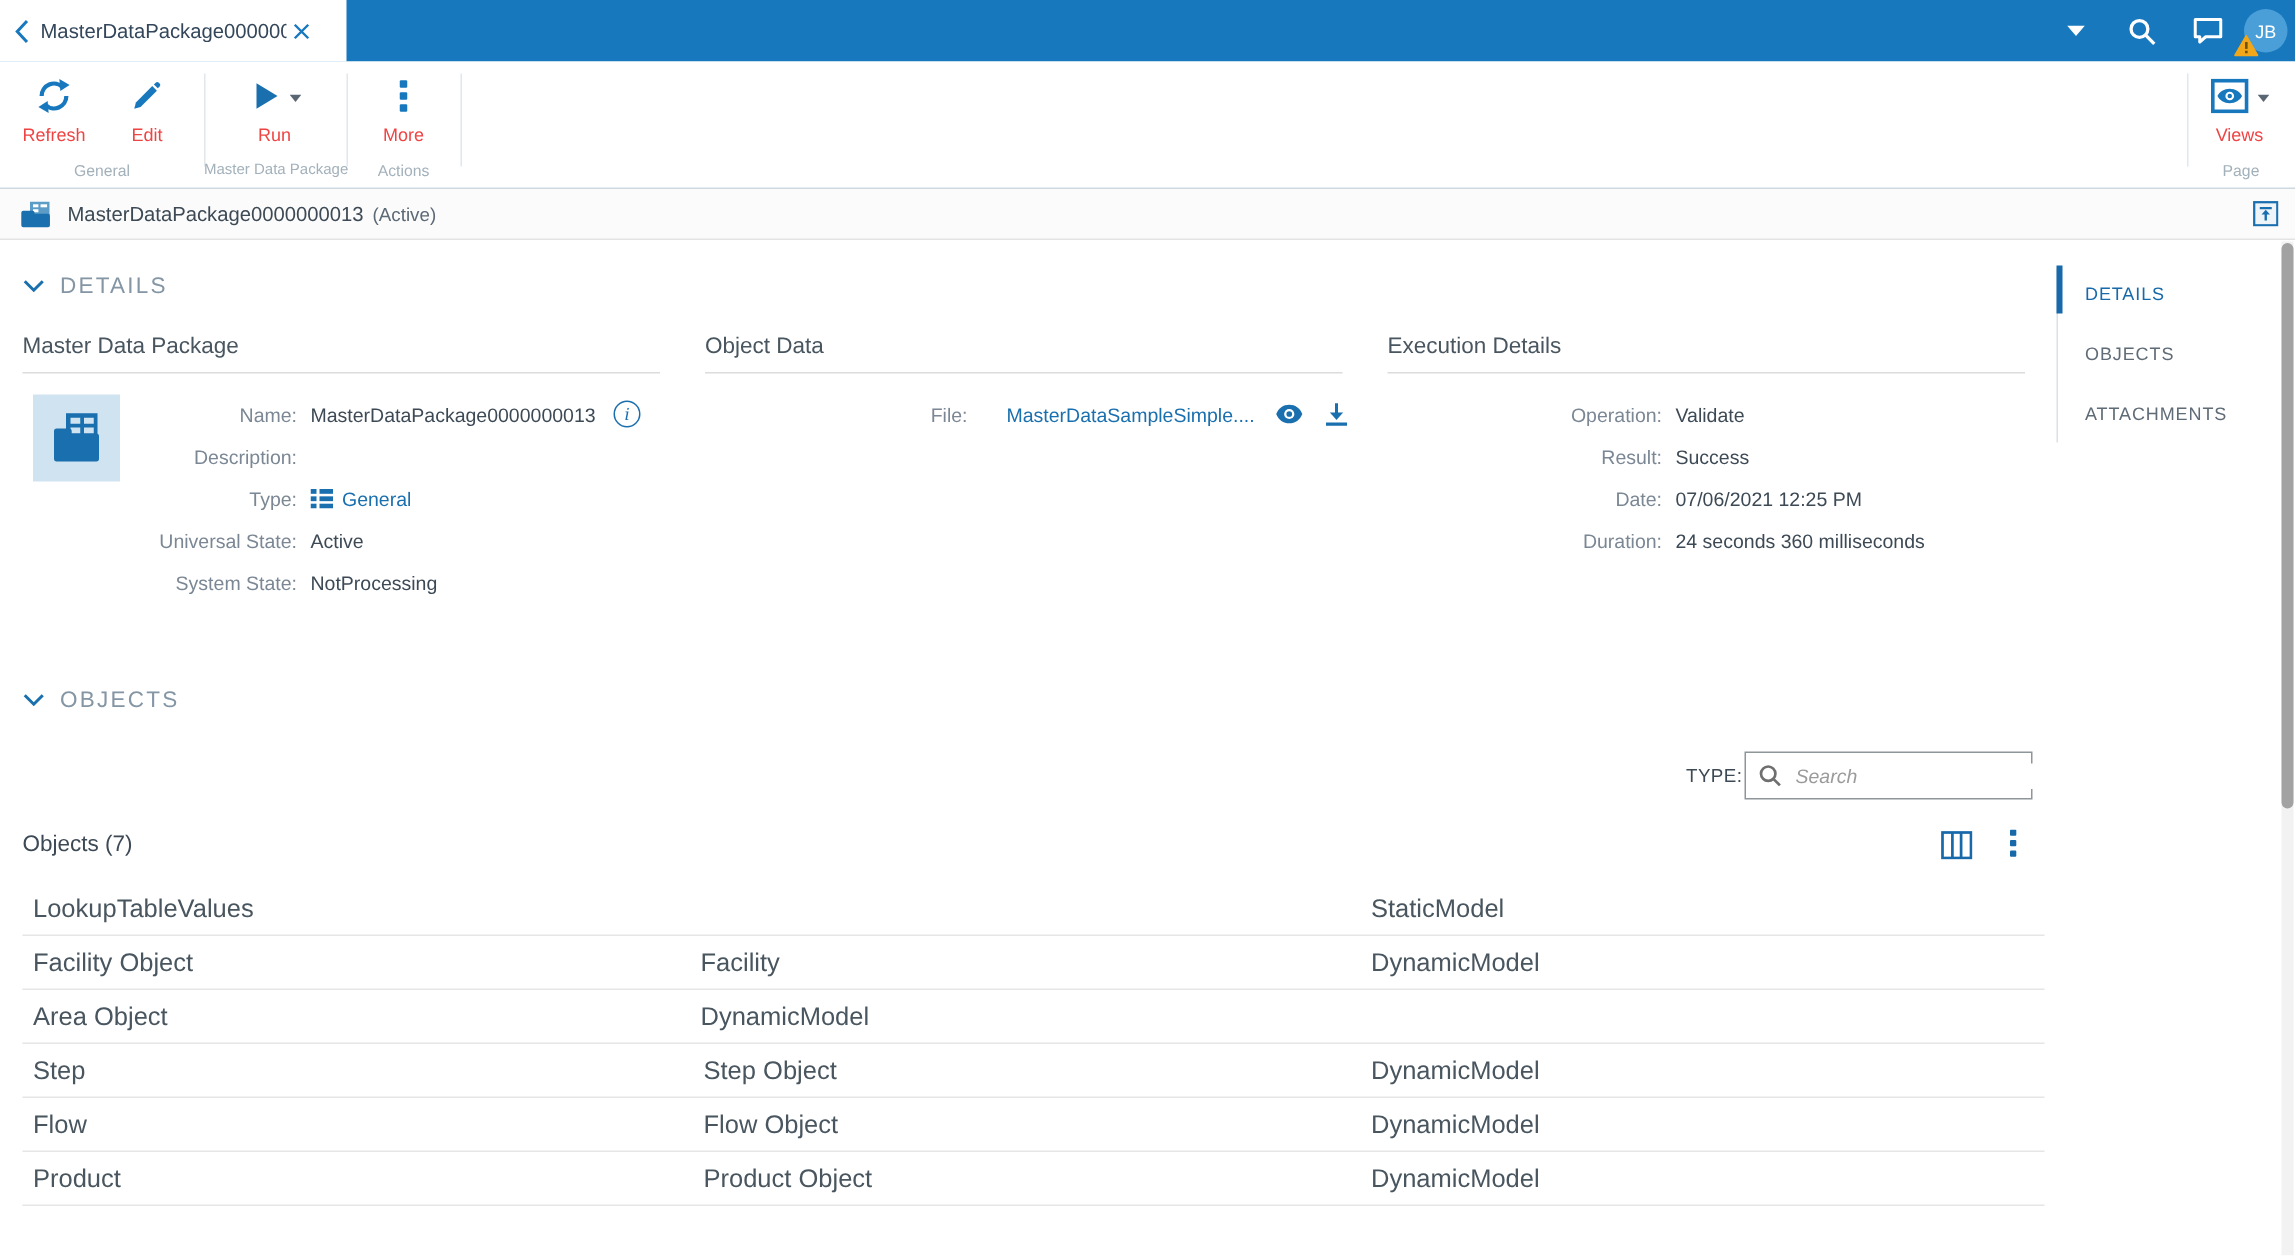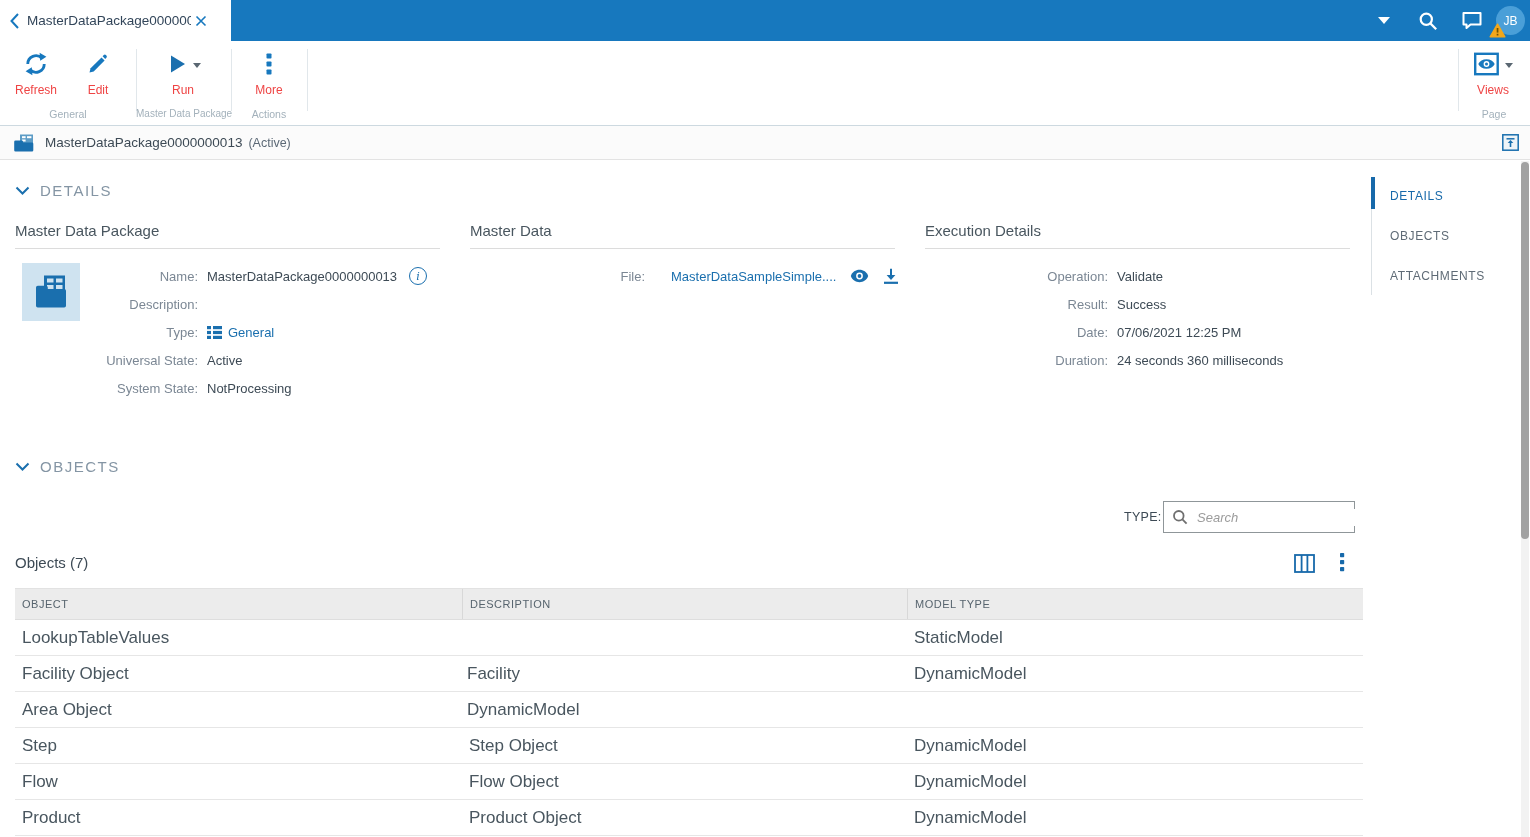--- a/index.html
+++ b/index.html
@@ -276,21 +276,21 @@
         <span class="fvalue">Active</span>
       </div>
       <div class="frow">
         <span class="flabel">System State:</span>
         <span class="fvalue">NotProcessing</span>
       </div>
     </div>
   </section>
 
   <section class="panel p-md" style="left:470px;">
-    <h3 class="panel-title">Master Data</h3>
+    <h3 class="panel-title">Object Data</h3>
     <div class="panel-body">
       <div class="frow">
         <span class="flabel">File:</span>
         <span class="flink">MasterDataSampleSimple....</span>
         <span class="file-actions">
           <span>
             <svg width="19" height="14" viewBox="0 0 19 14">
               <path d="M9.5 0.8C5.6 0.8 2.3 3 0.8 7c1.5 4 4.8 6.2 8.7 6.2S16.7 11 18.2 7C16.7 3 13.4 0.8 9.5 0.8z" fill="#1a6fae"></path>
               <circle cx="9.5" cy="7" r="3.4" fill="#fff"></circle>
                 <circle cx="9.5" cy="7" r="1.9" fill="#1a6fae"></circle>
@@ -366,25 +366,20 @@
   </span>
   <span class="kebab-icon">
     <svg width="5" height="20">
         <rect width="4.2" height="4.2" rx="0.7" fill="#1769aa"></rect>
         <rect y="7" width="4.2" height="4.2" rx="0.7" fill="#1769aa"></rect>
         <rect y="14" width="4.2" height="4.2" rx="0.7" fill="#1769aa"></rect>
       </svg>
   </span>
 
   <div class="obj-table">
-    <div class="thead">
-      <div class="th c1">OBJECT</div>
-      <div class="th c2">DESCRIPTION</div>
-      <div class="th c3">MODEL TYPE</div>
-    </div>
     <div class="trow">
       <div class="td c1">LookupTableValues</div>
       <div class="td c2"></div>
       <div class="td c3">StaticModel</div>
     </div>
     <div class="trow">
       <div class="td c2">Facility Object</div>
       <div class="td c1">Facility</div>
       <div class="td c3">DynamicModel</div>
     </div>

